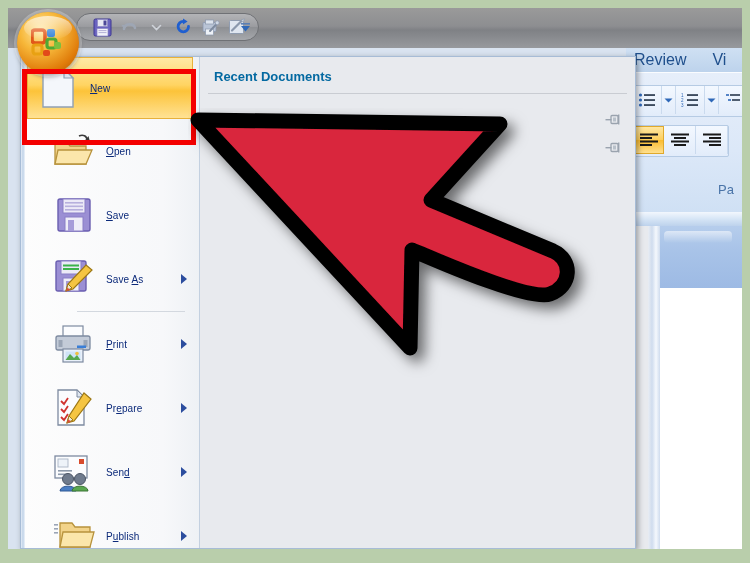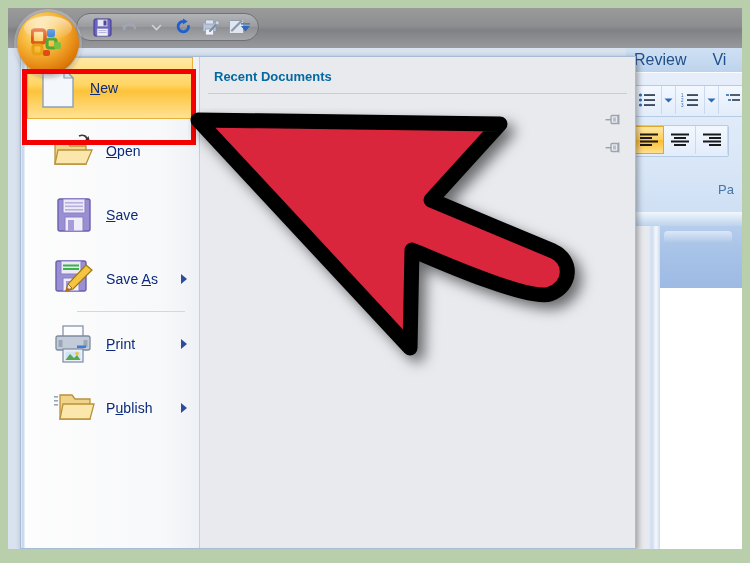--- a/index.html
+++ b/index.html
@@ -128,21 +128,21 @@
     position: relative;
     box-sizing: border-box;
   }
   .menu-item .mi-icon {
     width: 44px; height: 44px;
     flex: 0 0 44px;
     display: flex; align-items: center; justify-content: center;
   }
   .menu-item .mi-label {
     margin-left: 10px;
-    font-size: 14px;
+    font-size: 10px;
     color: #0c2a7a;
     letter-spacing: .1px;
   }
   .menu-item .mi-arrow {
     position: absolute;
     right: 12px;
     top: 50%;
     transform: translateY(-50%);
     width: 0; height: 0;
     border-left: 6px solid #2b4d9e;
@@ -557,21 +557,54 @@
             <rect x="10" y="26" width="20" height="13" fill="#e9f0fa" stroke="#7d8aa0" stroke-width="1.2"></rect>
             <rect x="12.5" y="28.5" width="15" height="8.5" fill="#cfe3f7"></rect>
             <path d="M12.5 37 L17 31 L21 35 L24 32 L27.5 37 Z" fill="#56a84f"></path>
             <circle cx="24" cy="30.5" r="1.8" fill="#f0c040"></circle>
           </svg>
         </span>
         <span class="mi-label"><u>P</u>rint</span>
         <span class="mi-arrow"></span>
       </div>
 
-
+      <div class="menu-item">
+        <span class="mi-icon">
+          <svg width="42" height="42" viewBox="0 0 42 42">
+            <path d="M5 3 L24 3 L31 10 L31 38 L5 38 Z" fill="#fbfcfe" stroke="#7d8aa0" stroke-width="1.3"></path>
+            <path d="M24 3 L24 10 L31 10 Z" fill="#dde5ef" stroke="#7d8aa0" stroke-width="1"></path>
+            <path d="M8 14 L11 17 L15 11" stroke="#d0332f" stroke-width="1.8" fill="none"></path>
+            <path d="M8 22 L11 25 L15 19" stroke="#d0332f" stroke-width="1.8" fill="none"></path>
+            <path d="M8 30 L11 33 L15 27" stroke="#d0332f" stroke-width="1.8" fill="none"></path>
+            <path d="M31 6 L38 12 L21 34 L14 36 L16 29 Z" fill="#f5c542" stroke="#9c7714" stroke-width="1.2"></path>
+            <path d="M14 36 L16 29 L20 33 Z" fill="#f2ebd8" stroke="#9c7714" stroke-width="1"></path>
+            <path d="M14 36 L15.4 32.3 L17.8 34.5 Z" fill="#e0483a"></path>
+          </svg>
+        </span>
+        <span class="mi-label">Pr<u>e</u>pare</span>
+        <span class="mi-arrow"></span>
+      </div>
+
+      <div class="menu-item">
+        <span class="mi-icon">
+          <svg width="44" height="42" viewBox="0 0 44 42">
+            <rect x="3" y="5" width="32" height="22" fill="#fbfcfe" stroke="#7d8aa0" stroke-width="1.3"></rect>
+            <rect x="6" y="8" width="10" height="8" fill="#eef3f9" stroke="#aab6c6" stroke-width=".9"></rect>
+            <rect x="27" y="8" width="5" height="5" fill="#d84b2c"></rect>
+            <rect x="6" y="19" width="14" height="1.6" fill="#8d9aab"></rect>
+            <rect x="6" y="22.5" width="10" height="1.6" fill="#8d9aab"></rect>
+            <circle cx="16" cy="28" r="5.5" fill="#6f7b8d" stroke="#4b5565" stroke-width="1"></circle>
+            <path d="M8 40 C8 33.5 24 33.5 24 40 Z" fill="#4a7ec4" stroke="#2f5894" stroke-width="1"></path>
+            <circle cx="28" cy="28" r="5.5" fill="#6f7b8d" stroke="#4b5565" stroke-width="1"></circle>
+            <path d="M20 40 C20 33.5 36 33.5 36 40 Z" fill="#5aa84f" stroke="#3a7434" stroke-width="1"></path>
+          </svg>
+        </span>
+        <span class="mi-label">Sen<u>d</u></span>
+        <span class="mi-arrow"></span>
+      </div>
 
       <div class="menu-item">
         <span class="mi-icon">
           <svg width="42" height="38" viewBox="0 0 42 38">
             <rect x="1" y="7" width="4" height="1.6" fill="#9aa5b6"></rect>
             <rect x="1" y="11" width="4" height="1.6" fill="#9aa5b6"></rect>
             <rect x="1" y="15" width="4" height="1.6" fill="#9aa5b6"></rect>
             <path d="M7 6 L19 6 L22 10 L37 10 L37 30 L7 30 Z" fill="#f2d38a" stroke="#b8933c" stroke-width="1.3"></path>
             <path d="M10 15 L41 15 L37 30 L7 30 Z" fill="#fbe6ab" stroke="#b8933c" stroke-width="1.3"></path>
           </svg>

